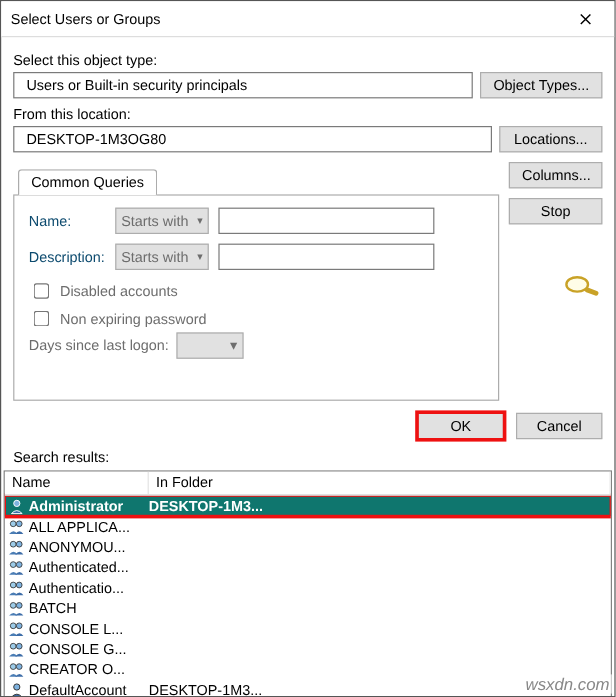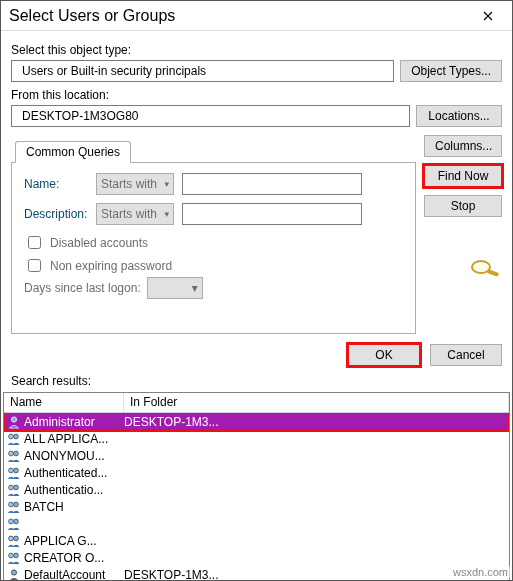--- a/index.html
+++ b/index.html
@@ -15,21 +15,21 @@
     border: 1px solid #555;
   }
   .titlebar {
     height: 30px;
     display: flex;
     align-items: center;
     padding: 0 2px 0 8px;
     border-bottom: 1px solid #ddd;
     background: #fff;
   }
-  .titlebar .title { flex: 1; font-size: 16px; }
+  .titlebar .title { flex: 1; font-size: 12px; }
   .close-btn {
     width: 44px; height: 28px;
     display:flex;align-items:center;justify-content:center;
     font-size: 14px; font-family: Arial;
   }
   .content { padding: 6px 10px 0 10px; }
   .section-label { margin: 6px 0 3px 0; }
   .row-obj { display:flex; gap:6px; align-items:center; margin-bottom:6px;}
   .row-obj input.wide {
     flex:1; height:22px; border:1px solid #7a7a7a; padding:2px 10px; font:inherit; background:#fff;
@@ -88,23 +88,23 @@
     background:#fff; font-weight:400;
     position:sticky; top:0;
   }
   .ghead .col{ padding:2px 6px; border-right:1px solid #e3e3e3;}
   .col-name{ width:120px;}
   .col-folder{ flex:1;}
   .grow{ display:flex; align-items:center; height:17px; padding-left:2px;}
   .grow .ic{ width:16px; height:16px; display:flex;align-items:center;justify-content:center; margin-right:2px;}
   .grow .n{ width:100px; white-space:nowrap; overflow:hidden; text-overflow:ellipsis; padding-right:4px;}
   .grow .f{ flex:1; white-space:nowrap; overflow:hidden; text-overflow:ellipsis;}
-  .grow.sel{ background:#a21caf; color:#fff; outline:3px solid #e11; outline-offset:-1px;}
+  .grow.sel{ background:#0f766e; color:#fff; outline:3px solid #e11; outline-offset:-1px;font-weight:bold;}
   .grow.sel .n,.grow.sel .f{ }
-  .watermark{position:absolute;right:2px;bottom:2px;font-size:11px;color:#888;background:rgba(255,255,255,0.6); padding:0 2px;}
+  .watermark{position:absolute;right:2px;bottom:2px;font-size:14px;color:#888;font-style:italic; background:rgba(255,255,255,0.6); padding:0 2px;}
   svg{display:block;}
 </style>
 </head>
 <body>
 
 <div class="titlebar">
   <div class="title">Select Users or Groups</div>
   <div class="close-btn">
     <svg width="10" height="10" viewBox="0 0 10 10">
         <path d="M1 1 L9 9 M9 1 L1 9" stroke="#000" stroke-width="1.2"></path>
@@ -159,21 +159,20 @@
         <div class="logonrow">
           <span>Days since last logon:</span>
           <div class="logoncombo">
             <span class="chev">▾</span>
           </div>
         </div>
       </div>
     </div>
     <div class="sidecol">
       <button class="btn">Columns...</button>
-      <button class="btn hl-red">Find Now</button>
       <button class="btn">Stop</button>
       <div class="mag-icon">
         <svg width="34" height="22" viewBox="0 0 34 22">
           <ellipse cx="13" cy="10" rx="9" ry="6" fill="#fffde7" stroke="#c9a227" stroke-width="2"></ellipse>
           <rect x="20" y="12" width="12" height="4" rx="2" fill="#c9a227" transform="rotate(20 20 12)"></rect>
         </svg>
       </div>
     </div>
   </div>
 
@@ -263,32 +262,33 @@
       </div>
       <div class="grow">
         <span class="ic">
           <svg width="16" height="14" viewBox="0 0 16 14">
     <circle cx="5" cy="4.5" r="2.4" fill="#9ccbe8" stroke="#333" stroke-width="0.7"></circle>
     <circle cx="10" cy="4.5" r="2.4" fill="#7fb3e0" stroke="#333" stroke-width="0.7"></circle>
     <path d="M1.5 13 q4-4.5 7 0 Z" fill="#4a7db5"></path>
     <path d="M6.5 13 q4-4.5 7 0 Z" fill="#3d6da8"></path>
   </svg>
         </span>
-        <span class="f"></span>
-      </div>
-      <div class="grow">
-        <span class="ic">
-          <svg width="16" height="14" viewBox="0 0 16 14">
-    <circle cx="5" cy="4.5" r="2.4" fill="#9ccbe8" stroke="#333" stroke-width="0.7"></circle>
-    <circle cx="10" cy="4.5" r="2.4" fill="#7fb3e0" stroke="#333" stroke-width="0.7"></circle>
-    <path d="M1.5 13 q4-4.5 7 0 Z" fill="#4a7db5"></path>
-    <path d="M6.5 13 q4-4.5 7 0 Z" fill="#3d6da8"></path>
-  </svg>
-        </span>
-        <span class="n">APPLICA G...</span>
+        <span class="n">CONSOLE L...</span>
+        <span class="f"></span>
+      </div>
+      <div class="grow">
+        <span class="ic">
+          <svg width="16" height="14" viewBox="0 0 16 14">
+    <circle cx="5" cy="4.5" r="2.4" fill="#9ccbe8" stroke="#333" stroke-width="0.7"></circle>
+    <circle cx="10" cy="4.5" r="2.4" fill="#7fb3e0" stroke="#333" stroke-width="0.7"></circle>
+    <path d="M1.5 13 q4-4.5 7 0 Z" fill="#4a7db5"></path>
+    <path d="M6.5 13 q4-4.5 7 0 Z" fill="#3d6da8"></path>
+  </svg>
+        </span>
+        <span class="n">CONSOLE G...</span>
         <span class="f"></span>
       </div>
       <div class="grow">
         <span class="ic">
           <svg width="16" height="14" viewBox="0 0 16 14">
     <circle cx="5" cy="4.5" r="2.4" fill="#9ccbe8" stroke="#333" stroke-width="0.7"></circle>
     <circle cx="10" cy="4.5" r="2.4" fill="#7fb3e0" stroke="#333" stroke-width="0.7"></circle>
     <path d="M1.5 13 q4-4.5 7 0 Z" fill="#4a7db5"></path>
     <path d="M6.5 13 q4-4.5 7 0 Z" fill="#3d6da8"></path>
   </svg>

